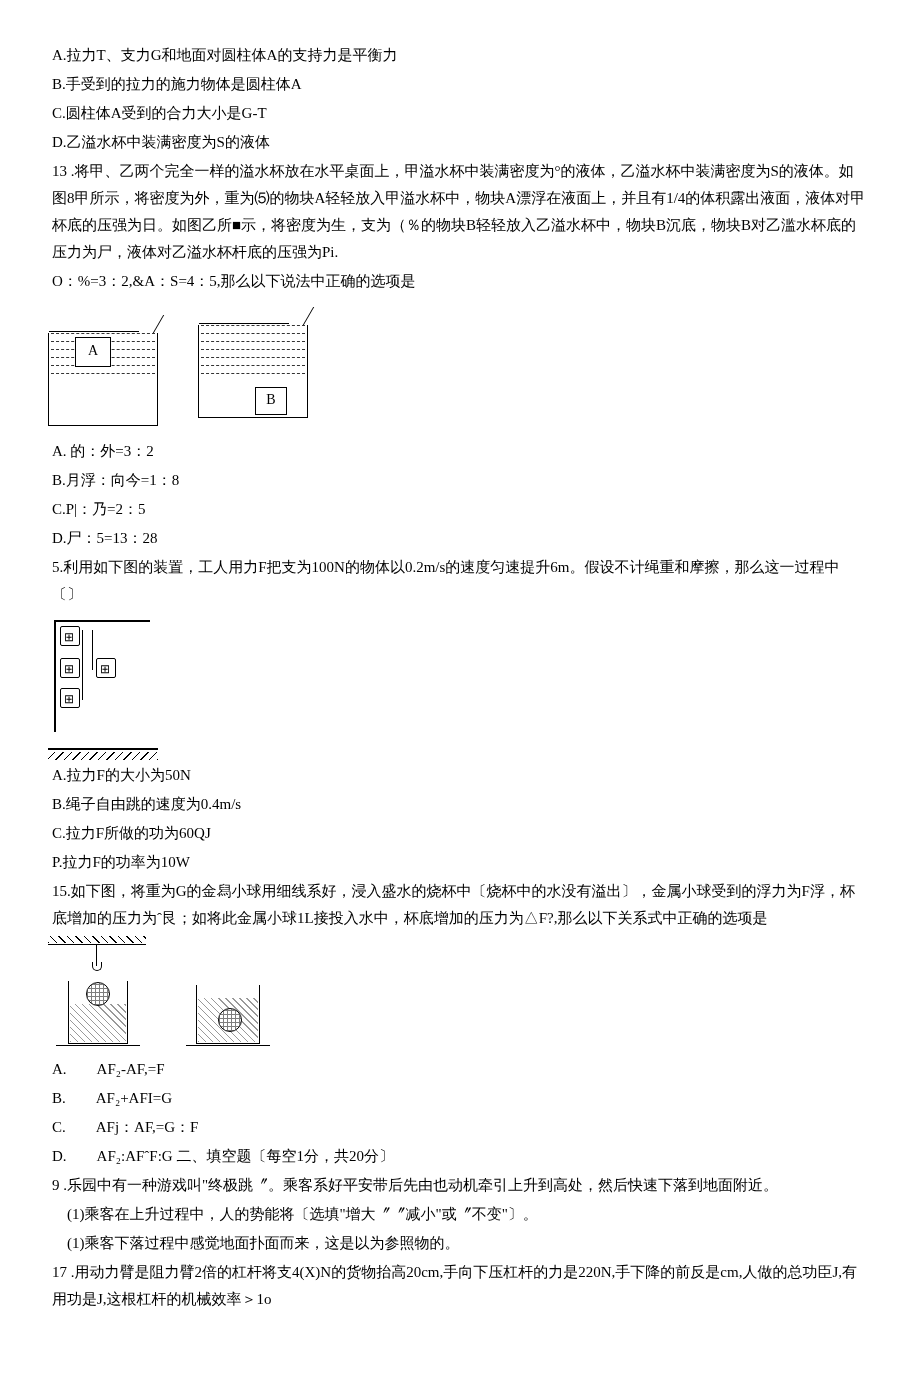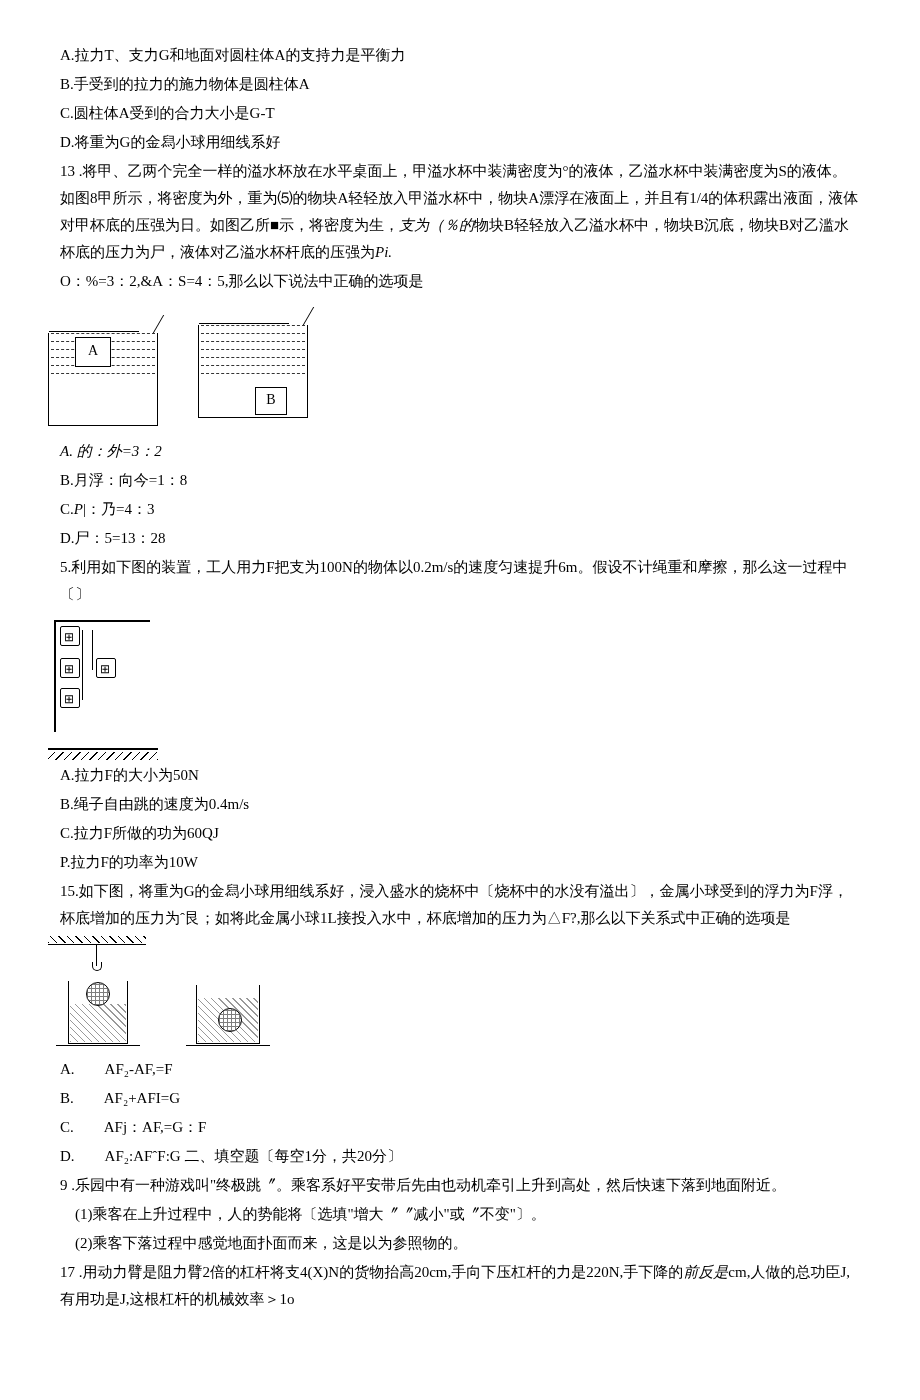--- a/index.html
+++ b/index.html
@@ -6,21 +6,21 @@
       font-family: "SimSun", "宋体", serif;
       font-size: 15px;
       line-height: 1.8;
       color: #000;
       background: #fff;
       margin: 0;
       padding: 40px 48px;
       width: 824px;
     }
     p {
-      margin: 2px 12px;
+      margin: 2px 4px;
     }
     .diagram-row {
       display: flex;
       gap: 40px;
       margin: 12px 0;
     }
     .diagram-cup {
       position: relative;
     }
     .cup-a {
@@ -260,34 +260,33 @@
       opacity: 0.5;
     }
     .base-line {
       position: absolute;
       bottom: -2px;
       left: 8px;
       width: 84px;
       border-top: 1.5px solid #000;
     }
     .italic {
-      font-style: italic;
     }
     .rope {
       position: absolute;
       border-left: 1px solid #000;
     }
   </style>
 </head>
 <body>
 
 <p>A.拉力T、支力G和地面对圆柱体A的支持力是平衡力</p>
 <p>B.手受到的拉力的施力物体是圆柱体A</p>
 <p>C.圆柱体A受到的合力大小是G-T</p>
-<p>D.将重为G的金舄小球用细线系好</p>
+<p>D.乙溢水杯中装满密度为S的液体</p>
 
 <p>
   <span>13 .将甲、乙两个完全一样的溢水杯放在水平桌面上，甲溢水杯中装满密度为°的液体，乙溢水杯中装满密度为S的液体。如图8甲所示，将密度为外，重为⑸的物块A轻轻放入甲溢水杯中，物块A漂浮在液面上，并且有1/4的体积露出液面，液体对甲杯底的压强为日。如图乙所■示，将密度为生，</span><span class="italic">支为（％的</span><span>物块B轻轻放入乙溢水杯中，物块B沉底，物块B对乙滥水杯底的压力为尸，液体对乙溢水杯杆底的压强为</span><span class="italic">Pi.</span>
 </p>
 <p>O：%=3：2,&amp;A：S=4：5,那么以下说法中正确的选项是</p>
 
 <div class="diagram-row">
   <div class="diagram-cup">
     <div class="cup-a">
       <div class="cup-a-top"></div>
@@ -312,21 +311,21 @@
       <div class="dashline"></div>
       <div class="dashline"></div>
       <div class="dashline"></div>
       <div class="block-b">B</div>
     </div>
   </div>
 </div>
 
 <p class="italic">A. 的：外=3：2</p>
 <p>B.月浮：向今=1：8</p>
-<p><span>C.</span><span class="italic">P</span><span>|：乃=4：3</span></p>
+<p><span>C.</span><span class="italic">P</span><span>|：乃=2：5</span></p>
 <p>D.尸：5=13：28</p>
 
 <p>5.利用如下图的装置，工人用力F把支为100N的物体以0.2m/s的速度匀速提升6m。假设不计绳重和摩擦，那么这一过程中〔〕</p>
 
 <div class="pulley-diagram">
   <div class="pulley-frame"></div>
   <div class="pulley-wheel" style="top:6px;left:12px;">
       <span class="pulley-cross">⊞</span>
     </div>
   <div class="pulley-wheel" style="top:38px;left:12px;">
@@ -376,17 +375,17 @@
   </div>
 </div>
 
 <p>A.　　AF₂-AF,=F</p>
 <p>B.　　AF₂+AFI=G</p>
 <p>C.　　AFj：AF,=G：F</p>
 <p>D.　　AF₂:AFˆF:G 二、填空题〔每空1分，共20分〕</p>
 
 <p>9 .乐园中有一种游戏叫"终极跳〞。乘客系好平安带后先由也动机牵引上升到高处，然后快速下落到地面附近。</p>
 <p>　(1)乘客在上升过程中，人的势能将〔选填"增大〞〞减小"或〞不变"〕。</p>
-<p>　(2)乘客下落过程中感觉地面扑面而来，这是以为参照物的。</p>
+<p>　(1)乘客下落过程中感觉地面扑面而来，这是以为参照物的。</p>
 
 <p>
   <span>17 .用动力臂是阻力臂2倍的杠杆将支4(X)N的货物抬高20cm,手向下压杠杆的力是220N,手下降的</span><span class="italic">前反是</span><span>cm,人做的总功臣J,有用功是J,这根杠杆的机械效率＞1o</span>
 </p>
 
 </body></html>

